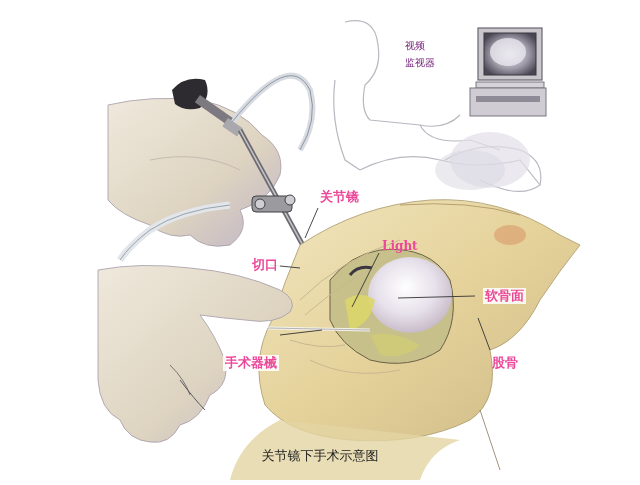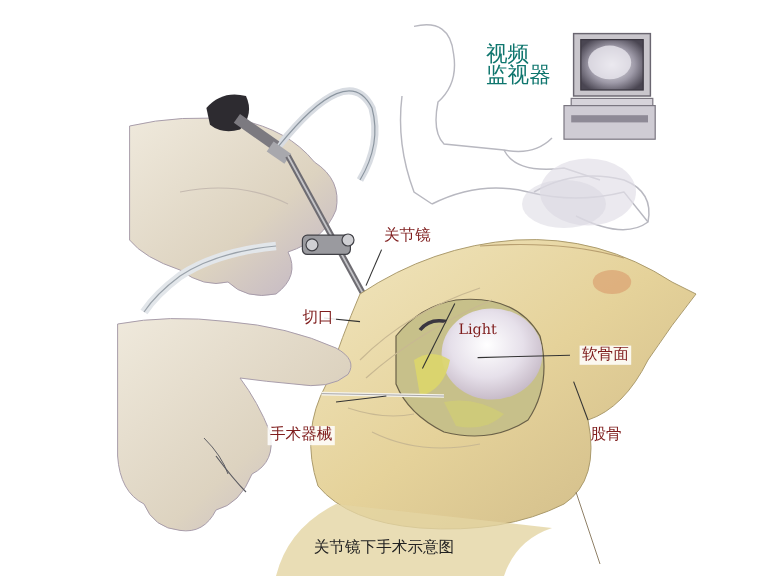--- a/index.html
+++ b/index.html
@@ -1,25 +1,25 @@
 <!DOCTYPE html>
 <html><head>
 <meta charset="utf-8">
 <style>
   html, body { margin: 0; padding: 0; background: #ffffff; }
   body { width: 640px; height: 485px; position: relative; overflow: hidden;
          font-family: "DejaVu Serif", serif; }
   #figure { position: absolute; left: 0; top: 0; width: 640px; height: 485px; }
   .label { position: absolute; font-family: "DejaVu Serif", serif; font-size: 13px;
-           color: #7f1d1d; white-space: nowrap; line-height: 16px; }
+           color: #ec4899; white-space: nowrap; line-height: 16px; font-weight: bold; }
   .label.boxed { background: rgba(255,255,255,0.85); padding: 0 2px; }
   .caption { position: absolute; left: 0; width: 640px; top: 447px; text-align: center;
              font-family: "DejaVu Serif", serif; font-size: 13px; color: #222; }
-  .monitor-label { position: absolute; left: 405px; top: 37px; font-size: 18px;
-                   line-height: 17px; color: #0f766e; font-family: Liberation Sans, sans-serif; }
+  .monitor-label { position: absolute; left: 405px; top: 37px; font-size: 10px;
+                   line-height: 17px; color: #701a75; font-family: Liberation Sans, sans-serif; }
 </style>
 </head>
 <body>
 
 <svg id="figure" viewBox="0 0 640 485" xmlns="http://www.w3.org/2000/svg">
   <defs>
     <linearGradient id="gloveGrad" x1="0" y1="0" x2="1" y2="1">
       <stop offset="0" stop-color="#efe9dc"></stop>
       <stop offset="0.6" stop-color="#ddd3c0"></stop>
       <stop offset="1" stop-color="#bfb3c6"></stop>
@@ -135,19 +135,19 @@
     <line x1="280" y1="335" x2="322" y2="330"></line>
   </g>
 </svg>
 
 <div class="monitor-label">
   <div>视频</div>
   <div>监视器</div>
 </div>
 
 <div class="label boxed" style="left:318px; top:189px;">关节镜</div>
-<div class="label" style="left:382px; top:238px; font-size:12px;margin-top:28px;">Light</div>
+<div class="label" style="left:382px; top:238px; font-size:12px;">Light</div>
 <div class="label boxed" style="left:250px; top:257px;">切口</div>
 <div class="label boxed" style="left:483px; top:288px;">软骨面</div>
 <div class="label boxed" style="left:223px; top:355px;">手术器械</div>
 <div class="label" style="left:492px; top:355px;">股骨</div>
 
 <div class="caption">关节镜下手术示意图</div>
 
 </body></html>

